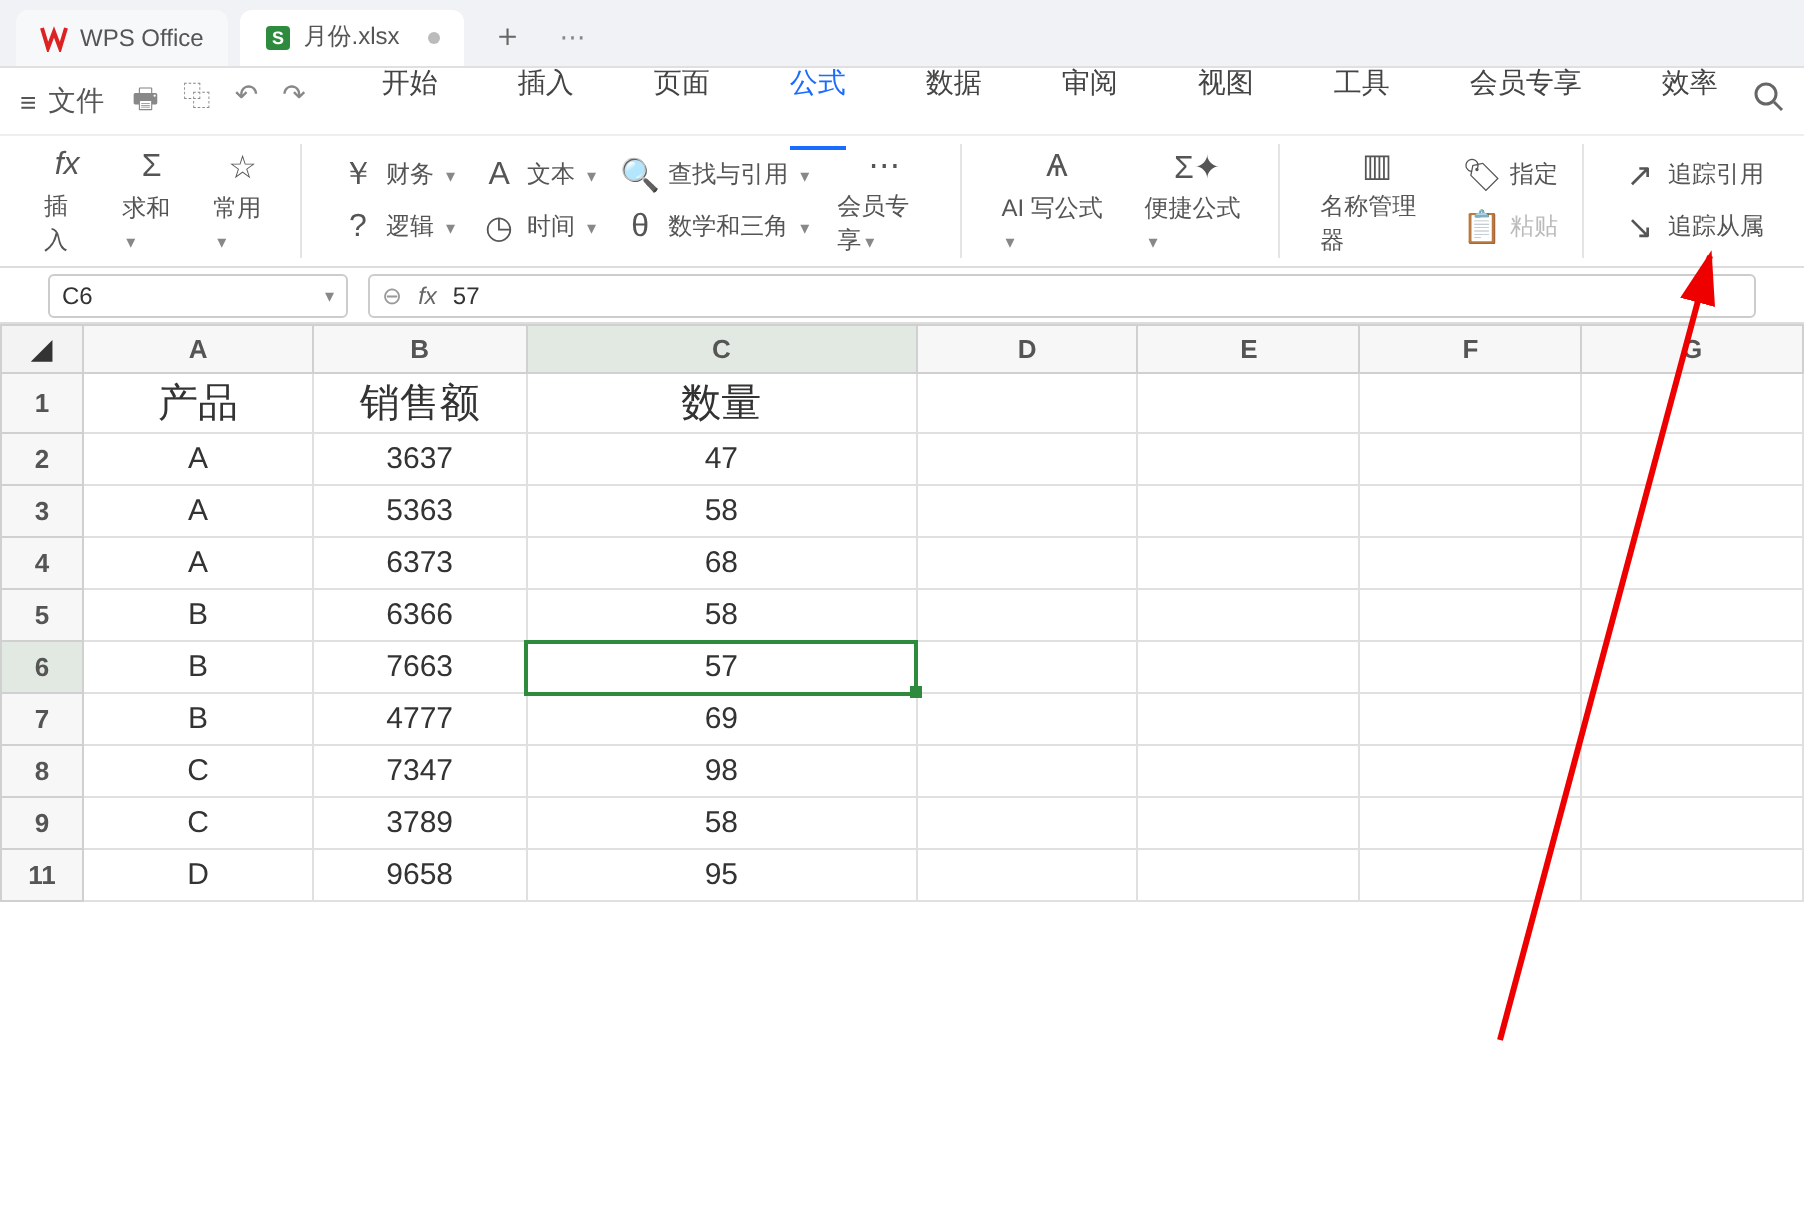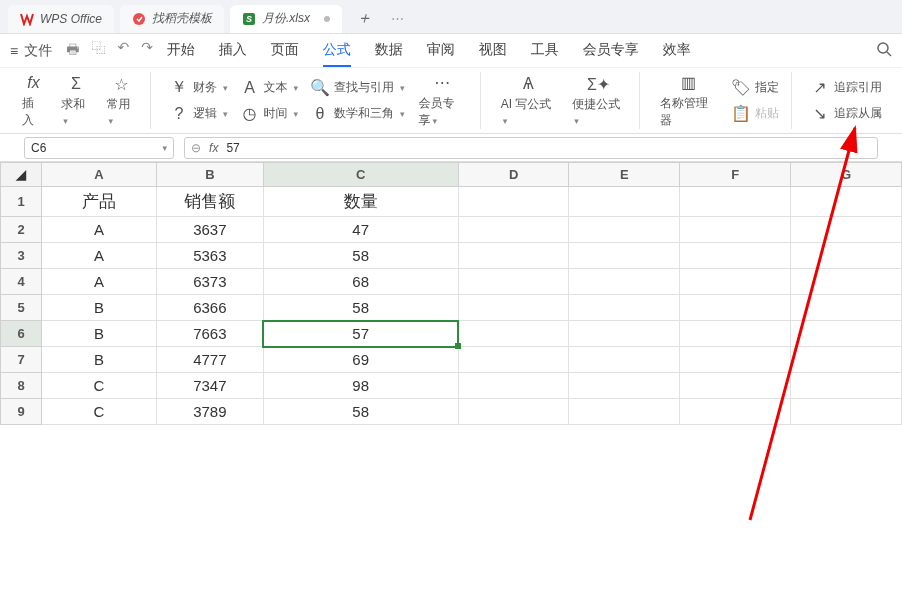--- a/index.html
+++ b/index.html
@@ -15,21 +15,20 @@
   }
   
   .title-tabs {
     display: flex;
     align-items: center;
     height: 34px;
     background: #f0f2f5;
     padding: 4px 8px 0 8px;
     gap: 6px;
     border-bottom: 1px solid #e0e0e0;
-    font-style: italic;
   }
   .tab {
     display: flex;
     align-items: center;
     height: 28px;
     padding: 0 12px;
     border-radius: 6px 6px 0 0;
     background: #f7f8fa;
     gap: 6px;
     font-size: 12px;
@@ -52,23 +51,23 @@
     align-items: center;
     height: 34px;
     padding: 0 10px;
     gap: 14px;
     border-bottom: 1px solid #eee;
     background:#fff;
   }
   .menu-bar .hamburger { font-size:14px; color:#555; display:flex; align-items:center; gap:6px; cursor:pointer;}
   .menu-bar .quick-icons { display:flex; gap:12px; color:#888;}
   .menu-bar .quick-icons span{cursor:pointer; font-size:14px;}
-  .menu-tabs { display:flex; gap:24px; font-size:14px;}
+  .menu-tabs { display:flex; gap:40px; margin-left:24px; font-size:14px;}
   .menu-tabs span{cursor:pointer; color:#444;}
-  .menu-tabs .active{color:#1a6cff; border-bottom:2px solid #1a6cff; padding-bottom:6px; margin-bottom:-7px;}
+  .menu-tabs .active{color:#1a6cff; border-bottom:2px solid #1a6cff; padding-bottom:22px; margin-bottom:-7px;}
   .menu-bar .search-icon{margin-left:auto; color:#666; cursor:pointer; font-size:16px;}
   
   .ribbon {
     display:flex;
     align-items:stretch;
     height: 66px;
     border-bottom:1px solid #ddd;
     background:#fff;
     padding:4px 8px;
     gap:6px;
@@ -110,49 +109,40 @@
   .fx-bar .fx-icon{font-style:italic; color:#666;}
   
   .grid{position:relative;}
   table{border-collapse:collapse; width:100%; table-layout:fixed;}
   .corner{width:40px; height:24px; background:#f3f3f3; border:1px solid #d0d0d0;}
   .colhead{height:24px; background:#f7f7f7; border:1px solid #d0d0d0; text-align:center; font-size:13px; color:#555;}
   .colhead.sel{background:#e2e9e2;}
   .rowhead{width:40px; background:#f7f7f7; border:1px solid #d0d0d0; text-align:center; font-size:13px; color:#555;}
   .rowhead.sel{background:#e2e9e2;}
   td.cell{border:1px solid #e0e0e0; height:26px; text-align:center; font-size:15px; padding:0 4px;}
-  tr.header-row td.cell{font-size:17px; height:30px;}
+  tr.header-row td.cell{font-size:20px; height:30px;}
   td.sel{outline:2px solid #2e8b3d; outline-offset:-1px; position:relative;}
   td.sel::after{content:""; position:absolute; right:-3px; bottom:-3px; width:6px; height:6px; background:#2e8b3d;}
   
   .arrow-svg{position:absolute; top:120px; left:740px; pointer-events:none;}
   
   .cA{width:112px;} .cB{width:104px;} .cC{width:190px;}
   .cD,.cE,.cF,.cG{width:108px;}
 </style>
 </head>
 <body>
 
 <div class="title-tabs">
   <div class="tab">
     <span class="icon">
       <svg width="14" height="14" viewBox="0 0 14 14">
           <path d="M1 2 L4 12 L7 4 L10 12 L13 2" stroke="#d22" stroke-width="2" fill="none"></path>
         </svg>
     </span>
     <span>WPS Office</span>
-  </div>
-  <div class="tab">
-    <span class="icon">
-      <svg width="14" height="14" viewBox="0 0 14 14">
-          <circle cx="7" cy="7" r="6" fill="#e94f4f"></circle>
-          <path d="M5 7 L7 9 L10 5" stroke="#fff" stroke-width="1.5" fill="none"></path>
-        </svg>
-    </span>
-    <span>找稻壳模板</span>
   </div>
   <div class="tab active">
     <span class="icon">
       <svg width="14" height="14" viewBox="0 0 14 14">
           <rect x="1" y="1" width="12" height="12" rx="2" fill="#2e8b3d"></rect>
           <text x="7" y="10" font-size="9" fill="#fff" text-anchor="middle" font-weight="bold">S</text>
         </svg>
     </span>
     <span>月份.xlsx</span>
     <span class="dot"></span>
@@ -409,20 +399,30 @@
   <tr>
           <th class="rowhead">9</th>
           <td class="cell">C</td>
           <td class="cell">3789</td>
           <td class="cell">58</td>
           <td class="cell"></td>
           <td class="cell"></td>
           <td class="cell"></td>
           <td class="cell"></td>
         </tr>
+  <tr>
+          <th class="rowhead">11</th>
+          <td class="cell">D</td>
+          <td class="cell">9658</td>
+          <td class="cell">95</td>
+          <td class="cell"></td>
+          <td class="cell"></td>
+          <td class="cell"></td>
+          <td class="cell"></td>
+        </tr>
 </tbody>
     </table>
 </div>
 
 <svg class="arrow-svg" width="160" height="410">
   <defs>
       <marker id="ah" markerWidth="10" markerHeight="10" refX="8" refY="3" orient="auto">
         <path d="M0,0 L0,6 L9,3 z" fill="#e00"></path>
       </marker>
     </defs>

